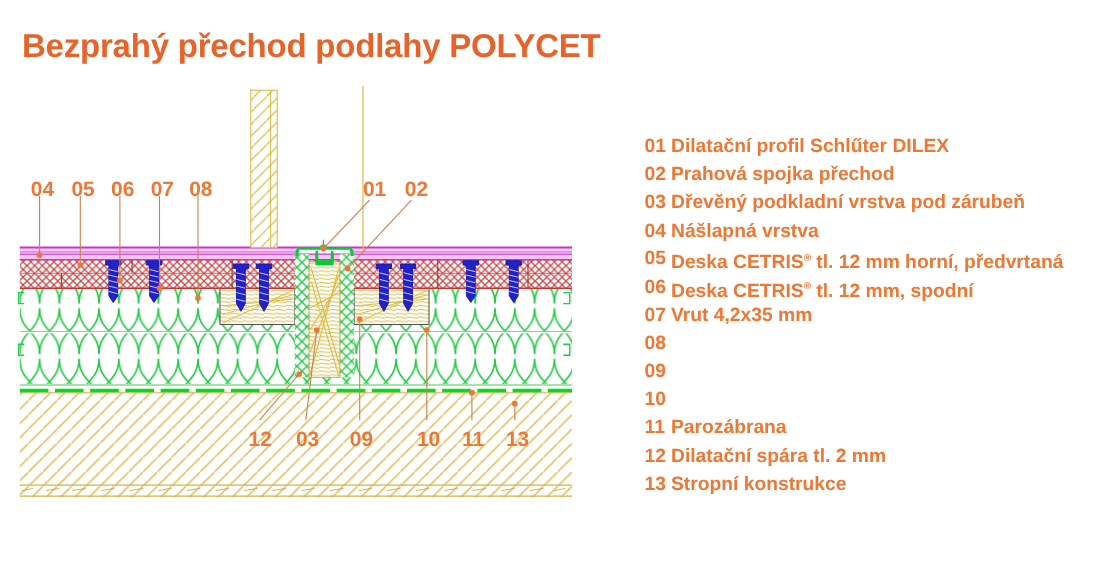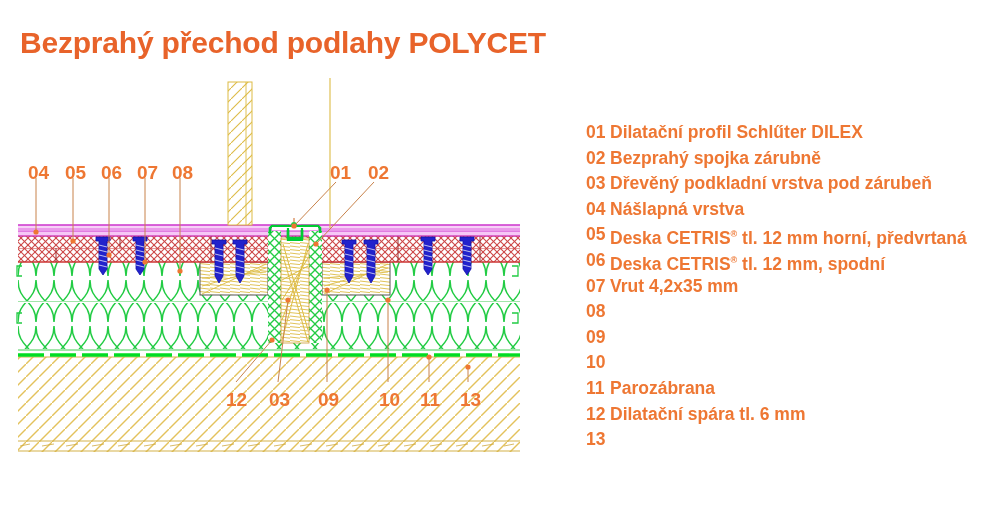--- a/index.html
+++ b/index.html
@@ -296,21 +296,21 @@
     <span class="callout" style="left:460px;top:390px;">13</span>
   </div>
 
   <div id="legend">
     <div class="legend-row">
       <span class="legend-num">01</span>
       <span class="legend-txt">Dilatační profil Schlűter DILEX</span>
     </div>
     <div class="legend-row">
       <span class="legend-num">02</span>
-      <span class="legend-txt">Bezprahý spojka zárubně</span>
+      <span class="legend-txt">Prahová spojka přechod</span>
     </div>
     <div class="legend-row">
       <span class="legend-num">03</span>
       <span class="legend-txt">Dřevěný podkladní vrstva pod zárubeň</span>
     </div>
     <div class="legend-row">
       <span class="legend-num">04</span>
       <span class="legend-txt">Nášlapná vrstva</span>
     </div>
     <div class="legend-row">
@@ -333,20 +333,21 @@
     </div>
     <div class="legend-row">
       <span class="legend-num">10</span>
     </div>
     <div class="legend-row">
       <span class="legend-num">11</span>
       <span class="legend-txt">Parozábrana</span>
     </div>
     <div class="legend-row">
       <span class="legend-num">12</span>
-      <span class="legend-txt">Dilatační spára tl. 6 mm</span>
+      <span class="legend-txt">Dilatační spára tl. 2 mm</span>
     </div>
     <div class="legend-row">
       <span class="legend-num">13</span>
+      <span class="legend-txt">Stropní konstrukce</span>
     </div>
   </div>
 
 </div>
 
 </body></html>

